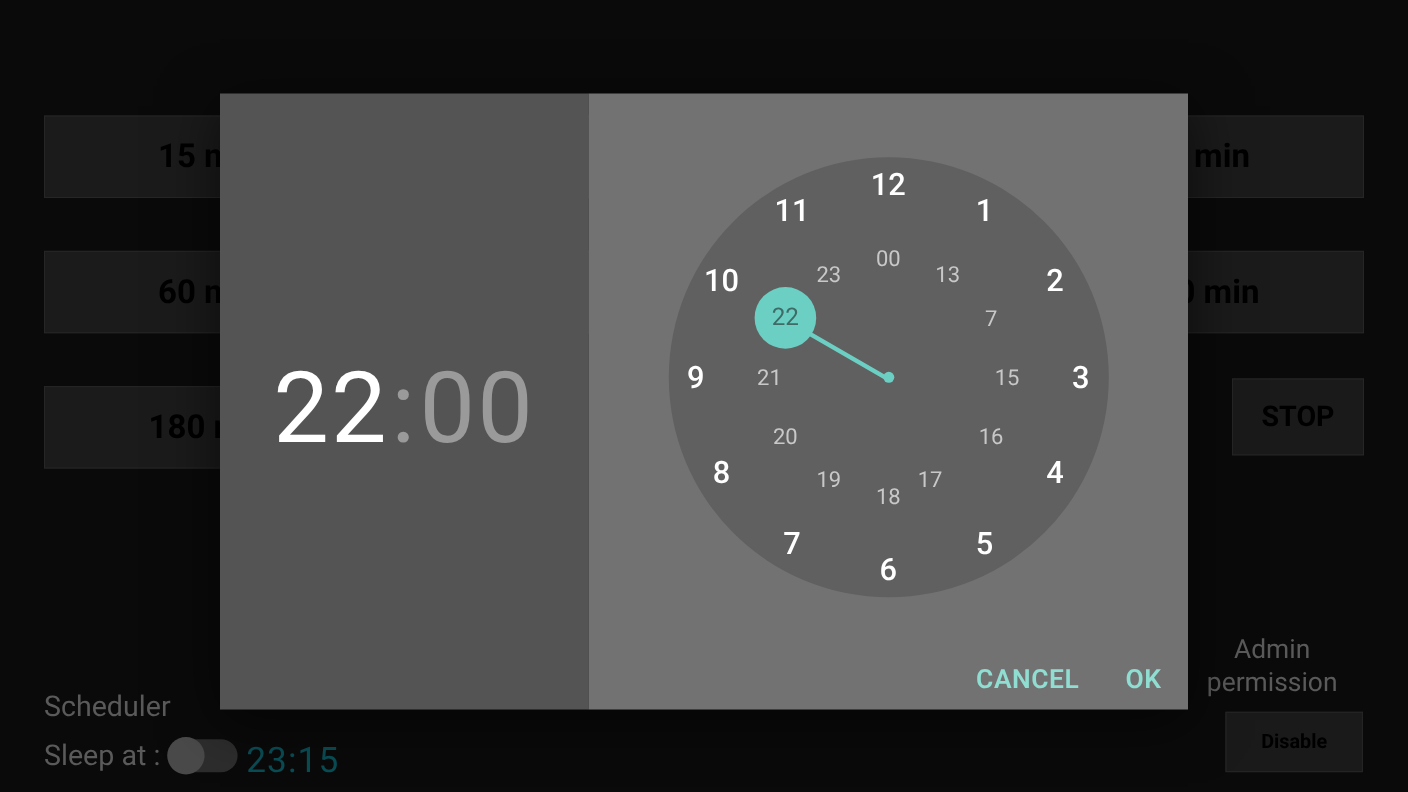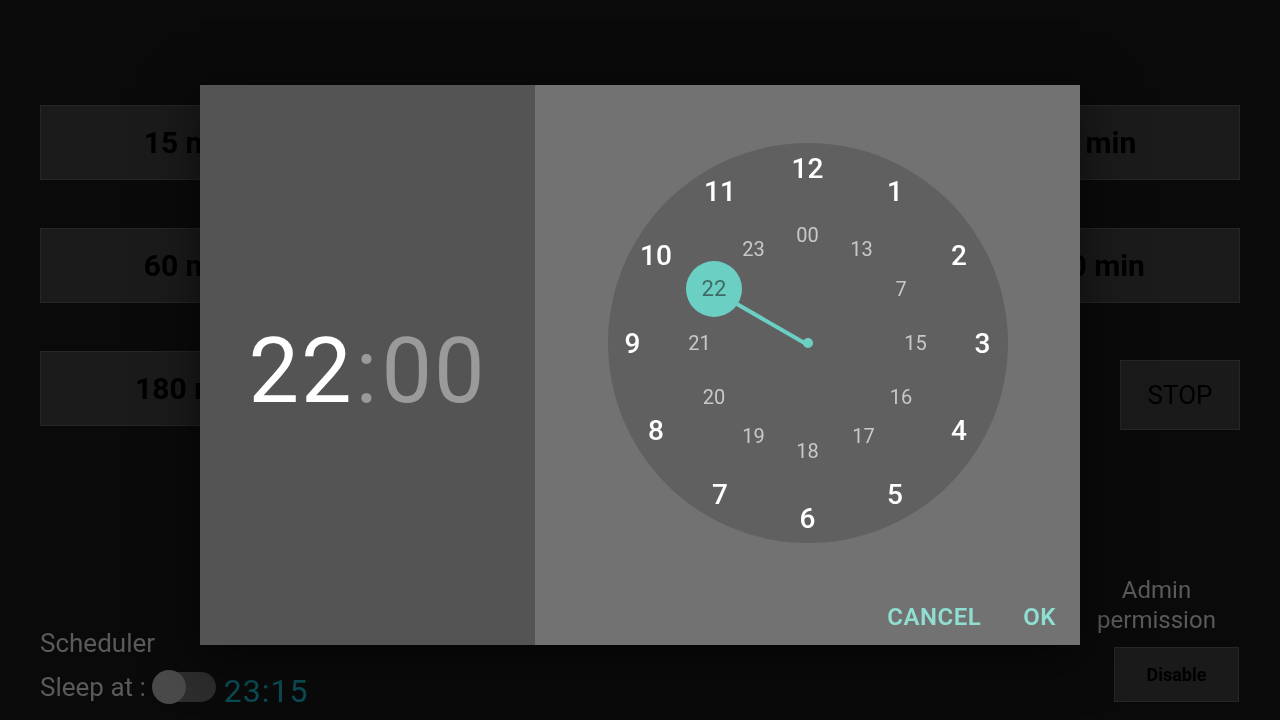--- a/index.html
+++ b/index.html
@@ -35,25 +35,25 @@
   }
   .bg .preset-row:nth-child(3) .preset-btn:last-child {
     background: transparent; border: none; justify-content: flex-end;
     color: #000;
   }
   .bg .ts-display {
     position: absolute; right: 200px; top: 360px;
     font-size: 42px; color: #00606a; font-weight: 500;
   }
   .bg .stop-btn {
-    position: absolute; right: 40px; top: 360px;
+    position: absolute; right: 40px; top: 344px;
     width: 120px; height: 70px;
     background: #1a1a1a; border: 1px solid #262626;
     display: flex; align-items: center; justify-content: center;
-    font-size: 26px; font-weight: 400; color: #000;
+    font-size: 26px; font-weight: 700; color: #000;
   }
   .bg-bottom-right {
     position: absolute; right: 36px; bottom: 18px;
     width: 175px; text-align: center;
   }
   .admin-label { color: #5a5a5a; font-size: 24px; line-height: 1.25; margin-bottom: 12px; }
   .disable-btn {
     width: 125px; height: 55px; margin-left: auto; margin-right: 5px;
     background: #1a1a1a; border: 1px solid #262626;
     display: flex; align-items: center; justify-content: center;
@@ -211,21 +211,21 @@
         <div class="num" style="left: 112.5px; top: 351.554px;">7</div>
         <div class="num" style="left: 48.4456px; top: 287.5px;">8</div>
         <div class="num" style="left: 25px; top: 200px;">9</div>
         <div class="num" style="left: 48.4456px; top: 112.5px;">10</div>
         <div class="num" style="left: 112.5px; top: 48.4456px;">11</div>
         <div class="num inner" style="left: 200px; top: 92px;">00</div>
         <div class="num inner" style="left: 254px; top: 106.469px;">13</div>
         <div class="num inner" style="left: 293.531px; top: 146px;">7</div>
         <div class="num inner" style="left: 308px; top: 200px;">15</div>
         <div class="num inner" style="left: 293.531px; top: 254px;">16</div>
-        <div class="num inner" style="left: 256px; top: 293.531px;">17</div>
+        <div class="num inner" style="left: 238px; top: 293.531px;">17</div>
         <div class="num inner" style="left: 200px; top: 308px;">18</div>
         <div class="num inner" style="left: 146px; top: 293.531px;">19</div>
         <div class="num inner" style="left: 106.469px; top: 254px;">20</div>
         <div class="num inner" style="left: 92px; top: 200px;">21</div>
         <div class="num inner" style="left: 106.469px; top: 146px;">22</div>
         <div class="num inner" style="left: 146px; top: 106.469px;">23</div>
         <div class="hand" style="width: 108px; transform: rotate(210deg);"></div>
         <div class="sel" style="left: 106.469px; top: 146px;">22</div>
         <div class="center-dot"></div>
       </div>

